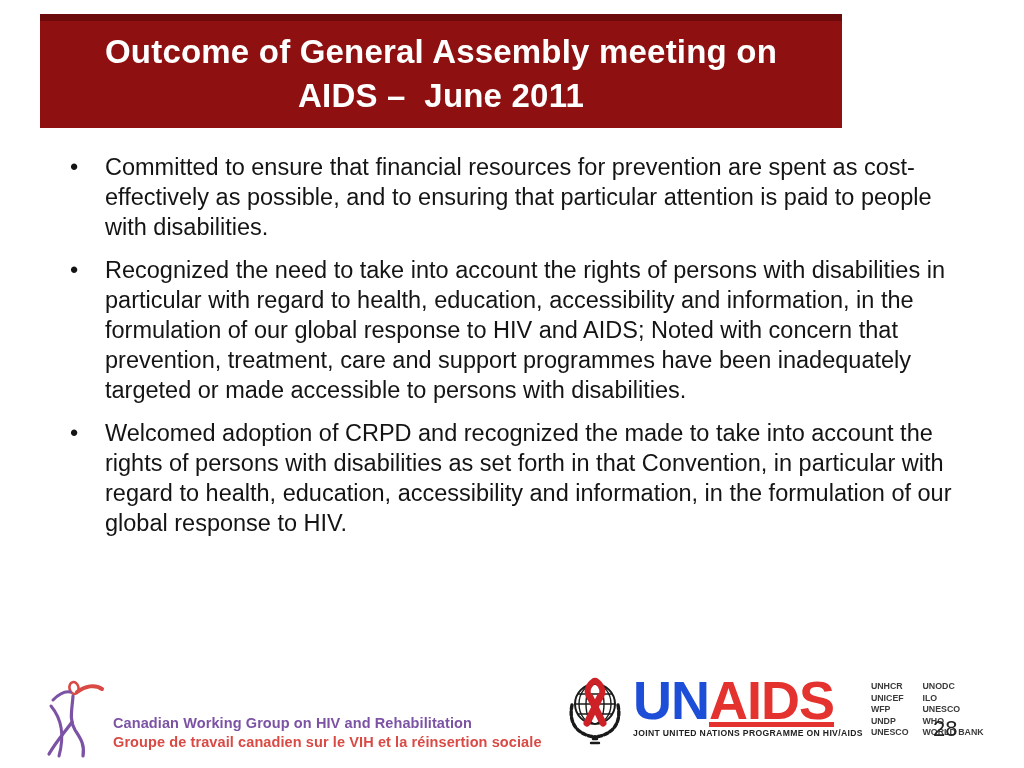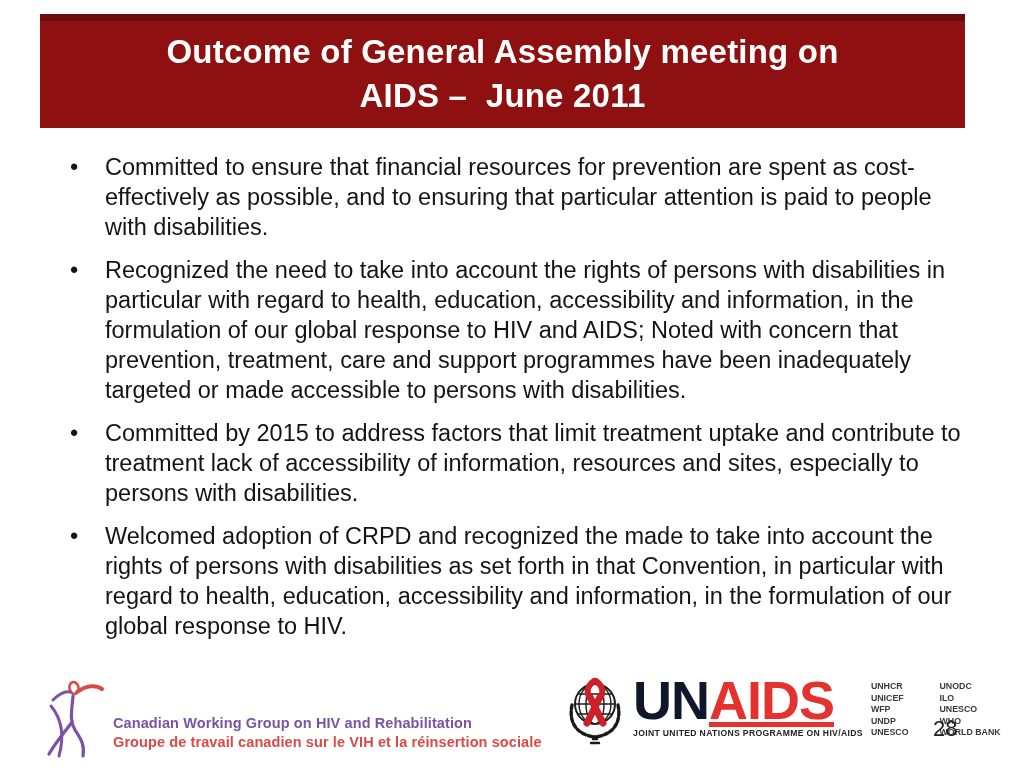--- a/index.html
+++ b/index.html
@@ -11,21 +11,21 @@
     width: 1024px;
     height: 768px;
     background: #ffffff;
     overflow: hidden;
   }
 
   
   .title-bar {
     position: absolute;
     left: 40px; top: 14px;
-    width: 925px; height: 114px;
+    width: 802px; height: 114px;
     background: #8E1010;
   }
   .title-strip {
     position: absolute;
     left: 0; top: 0;
     width: 100%; height: 7px;
     background: #6C0B0B;
   }
   .title-text {
     position: absolute;
@@ -69,26 +69,26 @@
   .cwghr { position: absolute; left: 45px; top: 18px; display: flex; }
   .cwghr-figure { width: 62px; height: 82px; }
   .cwghr-text { margin-left: 6px; margin-top: 36px; font-weight: bold; font-size: 14.5px; line-height: 19px; letter-spacing: 0.1px; }
   .cwghr-en { color: #7C52A5; }
   .cwghr-fr { color: #D94A45; }
 
   .unaids { position: absolute; left: 563px; top: 14px; display: flex; }
   .un-emblem { width: 64px; height: 70px; margin-top: 3px; }
   .unaids-word { margin-left: 6px; }
   .unaids-letters { font-size: 54px; font-weight: bold; letter-spacing: -1px; line-height: 52px; }
-  .unaids-letters .un { color: #0f172a; }
+  .unaids-letters .un { color: #1d4ed8; }
   .unaids-letters .aids { color: #E4322E; text-decoration: underline; }
   .unaids-tagline { font-size: 8.6px; font-weight: bold; color: #222; letter-spacing: 0.35px; margin-top: 2px; white-space: nowrap; }
   .partners { display: flex; margin-left: 8px; margin-top: 7px; justify-content: space-between; }
   .partners ul { list-style: none; font-size: 8.8px; font-weight: bold; color: #3A3A3A; line-height: 11.5px; }
-  .partners ul + ul { margin-left: 31px; }
+  .partners ul + ul { margin-left: 14px; }
 
   .page-number {
     position: absolute;
     left: 933px; top: 56px;
     font-size: 22px;
     color: #222;
   }
 </style>
 </head>
 <body>
@@ -99,21 +99,20 @@
     <div class="title-strip"></div>
     <h1 class="title-text">
       <span>Outcome of General Assembly meeting on</span>
       <span>AIDS – &nbsp;June 2011</span>
     </h1>
   </header>
 
   <ul class="bullets">
     <li>Committed to ensure that financial resources for prevention are spent as cost-effectively as possible, and to ensuring that particular attention is paid to people with disabilities.</li>
     <li>Recognized the need to take into account the rights of persons with disabilities in particular with regard to health, education, accessibility and information, in the formulation of our global response to HIV and AIDS; Noted with concern that prevention, treatment, care and support programmes have been inadequately targeted or made accessible to persons with disabilities.</li>
-    <li>Committed by 2015 to address factors that limit treatment uptake and contribute to treatment lack of accessibility of information, resources and sites, especially to persons with disabilities.</li>
     <li>Welcomed adoption of CRPD and recognized the made to take into account the rights of persons with disabilities as set forth in that Convention, in particular with regard to health, education, accessibility and information, in the formulation of our global response to HIV.</li>
   </ul>
 
   <footer class="footer">
 
     <div class="cwghr">
       <svg class="cwghr-figure" viewBox="0 0 62 82" fill="none" xmlns="http://www.w3.org/2000/svg">
 
         <ellipse cx="29" cy="10" rx="4.5" ry="6" stroke="#D94A45" stroke-width="2.6" transform="rotate(-14 29 10)"></ellipse>
 

